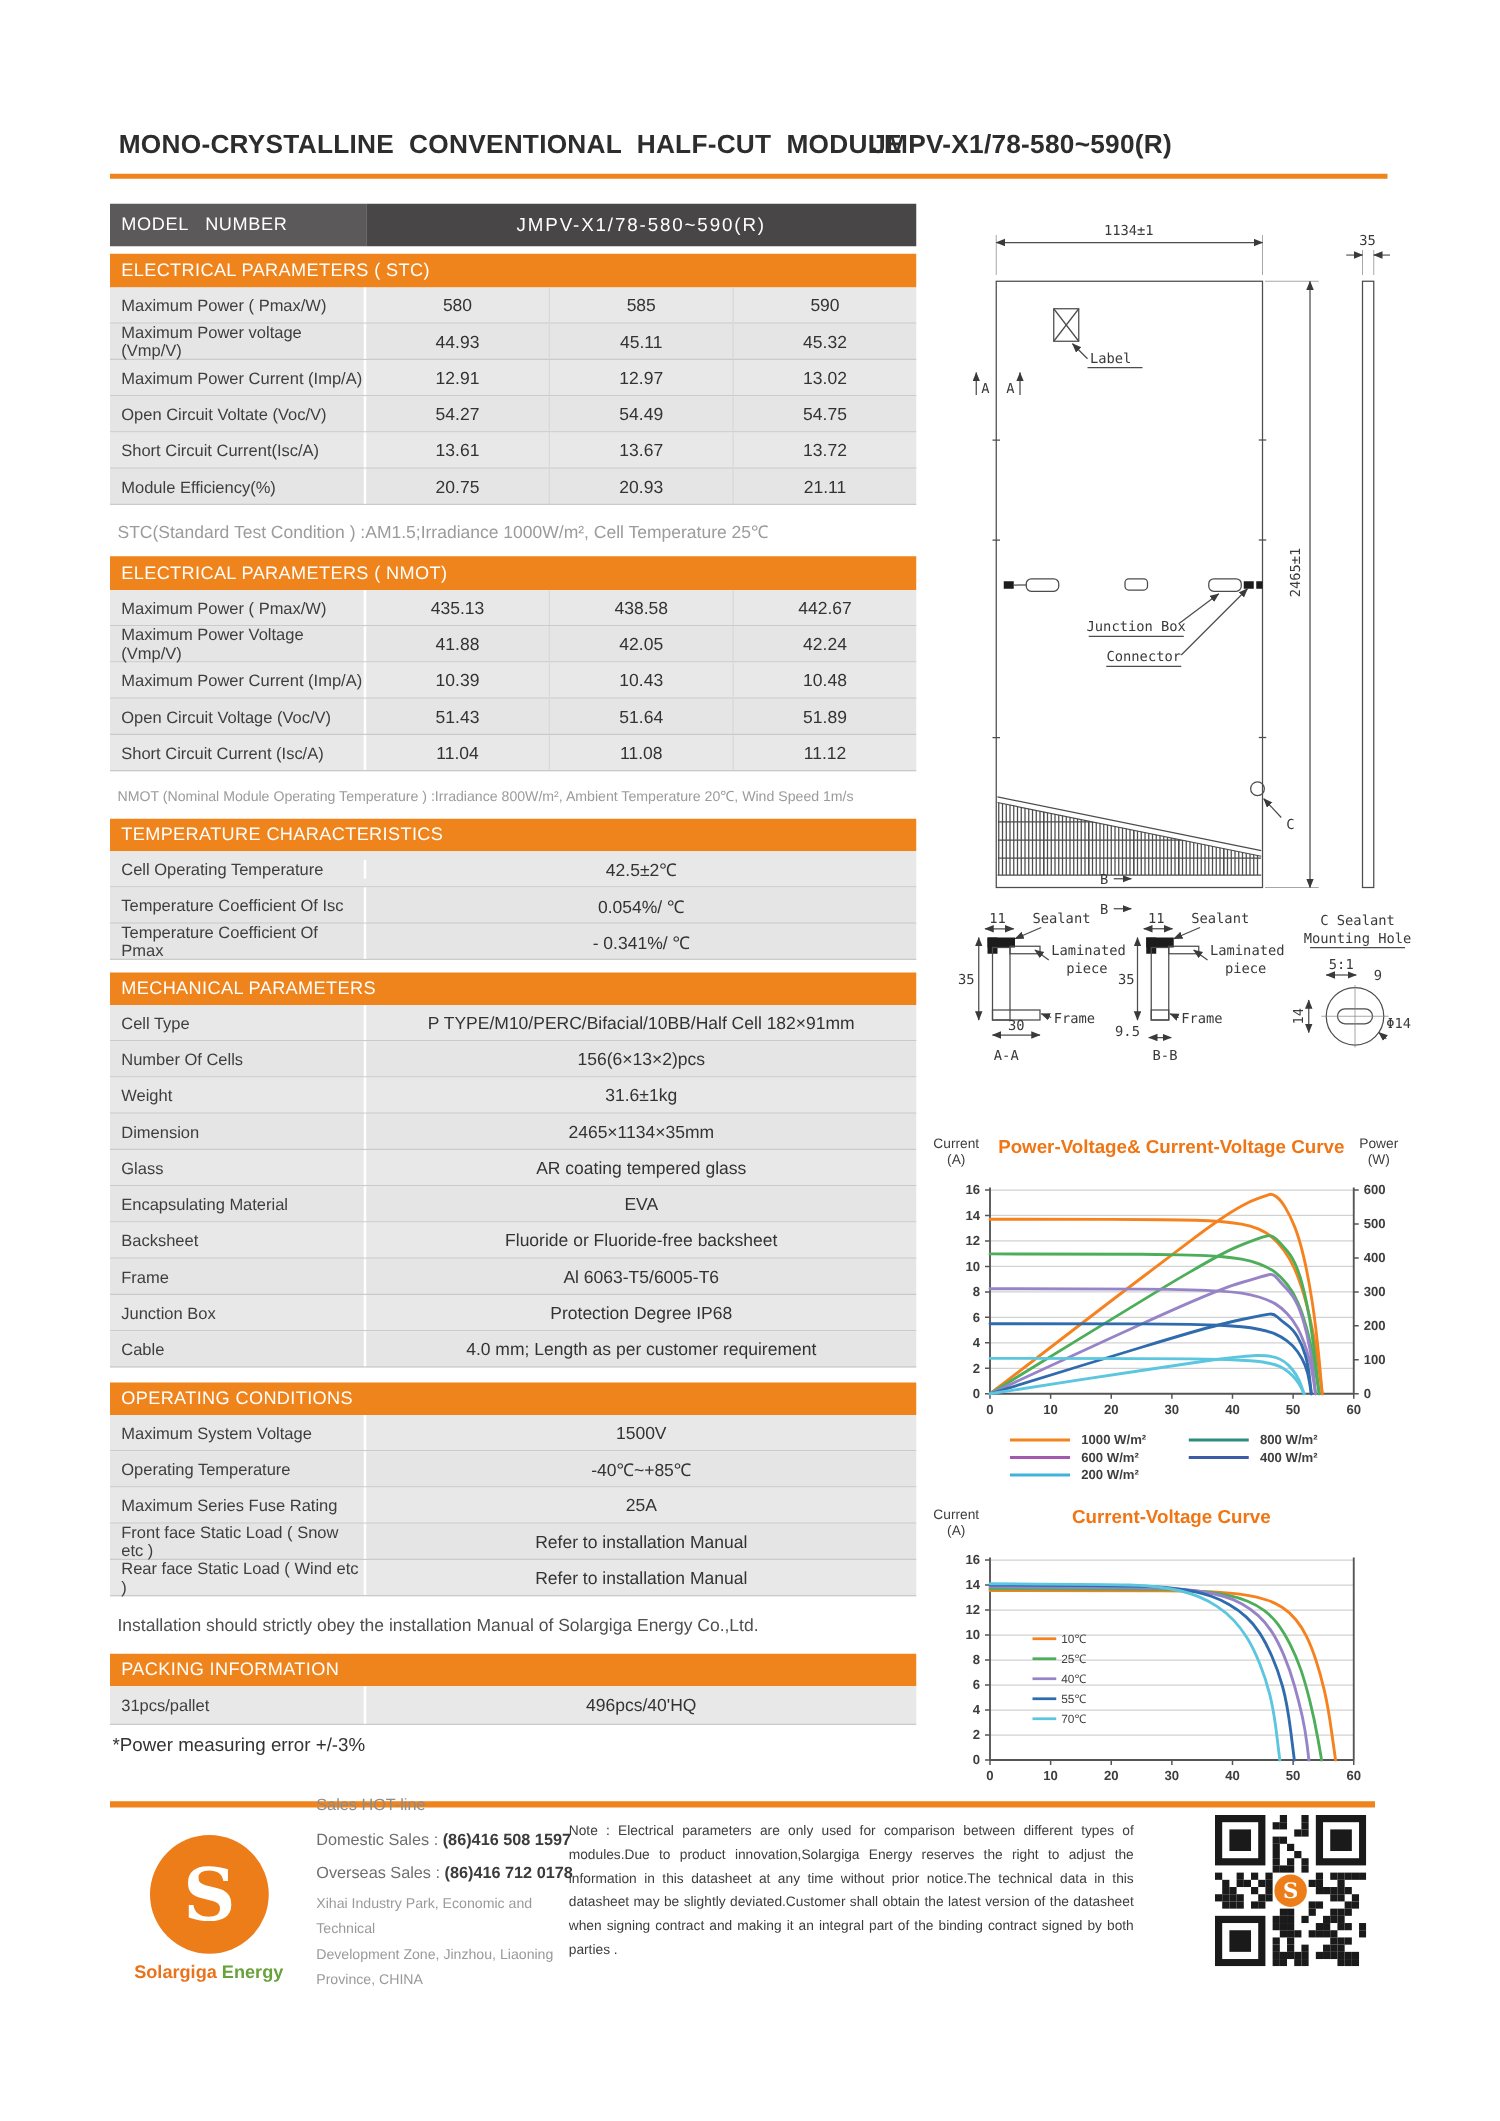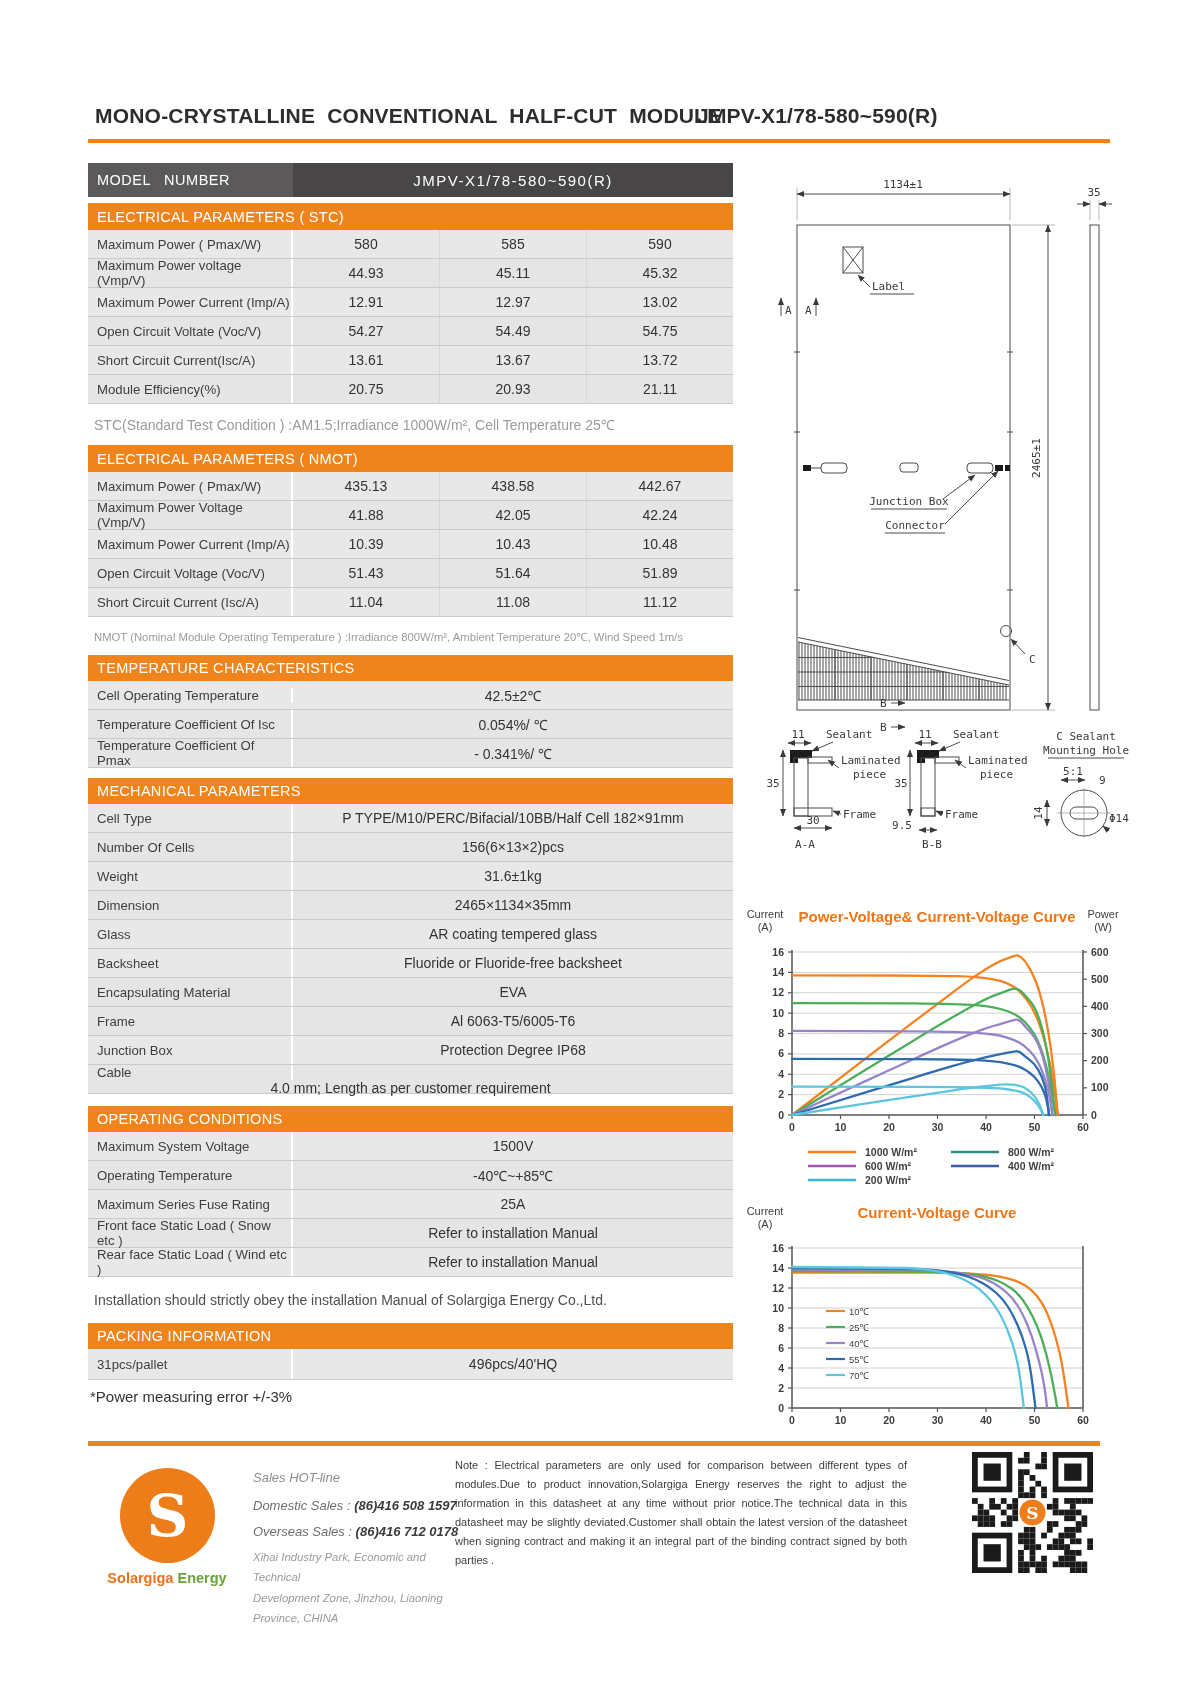--- a/index.html
+++ b/index.html
@@ -160,37 +160,37 @@
           <div class="rv">31.6±1kg</div>
         </div>
         <div class="row even" style="height: 29px;">
           <div class="rl">Dimension</div>
           <div class="rv">2465×1134×35mm</div>
         </div>
         <div class="row odd" style="height: 29px;">
           <div class="rl">Glass</div>
           <div class="rv">AR coating tempered glass</div>
         </div>
+        <div class="row even" style="height: 29px;">
+          <div class="rl">Encapsulating Material</div>
+          <div class="rv">EVA</div>
+        </div>
         <div class="row odd" style="height: 29px;">
           <div class="rl">Backsheet</div>
           <div class="rv">Fluoride or Fluoride-free backsheet</div>
         </div>
         <div class="row even" style="height: 29px;">
-          <div class="rl">Encapsulating Material</div>
-          <div class="rv">EVA</div>
-        </div>
-        <div class="row even" style="height: 29px;">
           <div class="rl">Frame</div>
           <div class="rv">Al 6063-T5/6005-T6</div>
         </div>
         <div class="row odd" style="height: 29px;">
           <div class="rl">Junction Box</div>
           <div class="rv">Protection Degree IP68</div>
         </div>
-        <div class="row even" style="height: 29px; flex-direction: column;">
+        <div class="row even" style="height: 29px;">
           <div class="rl">Cable</div>
           <div class="rv">4.0 mm;  Length as per customer requirement</div>
         </div>
       </div>
       <div style="margin-top: 12px;">
         <div class="hdr" style="height: 26px;">OPERATING CONDITIONS</div>
         <div class="row odd" style="height: 29px;">
           <div class="rl">Maximum System Voltage</div>
           <div class="rv">1500V</div>
         </div>
@@ -587,21 +587,21 @@
   <div id="footer-rule" class="abs" style="left:88px;top:1441px;width:1012px;"></div>
 
   <div class="abs logo-circle" style="left:120px;top:1468px;">
     <div class="logo-s">S</div>
   </div>
   <div class="abs logo-name" style="left:87px;top:1570px;width:160px;">
     <span class="w1">Solargiga</span>
     <span class="w2">Energy</span>
   </div>
 
-  <div class="abs contact" style="left:253px;top:1470px;width:210px;font-style:italic;">
+  <div class="abs contact" style="left:253px;top:1436px;width:210px;">
     <div style="margin-bottom:13px;">Sales HOT-line</div>
     <div class="line"><span>Domestic Sales : </span><span class="num">(86)416 508 1597</span></div>
     <div class="line" style="margin-bottom:8px;"><span>Overseas Sales : </span><span class="num">(86)416 712 0178</span></div>
     <div class="addr">
       <div>Xihai Industry Park, Economic and Technical</div>
       <div>Development  Zone, Jinzhou, Liaoning</div>
       <div>Province, CHINA</div>
     </div>
   </div>
 

